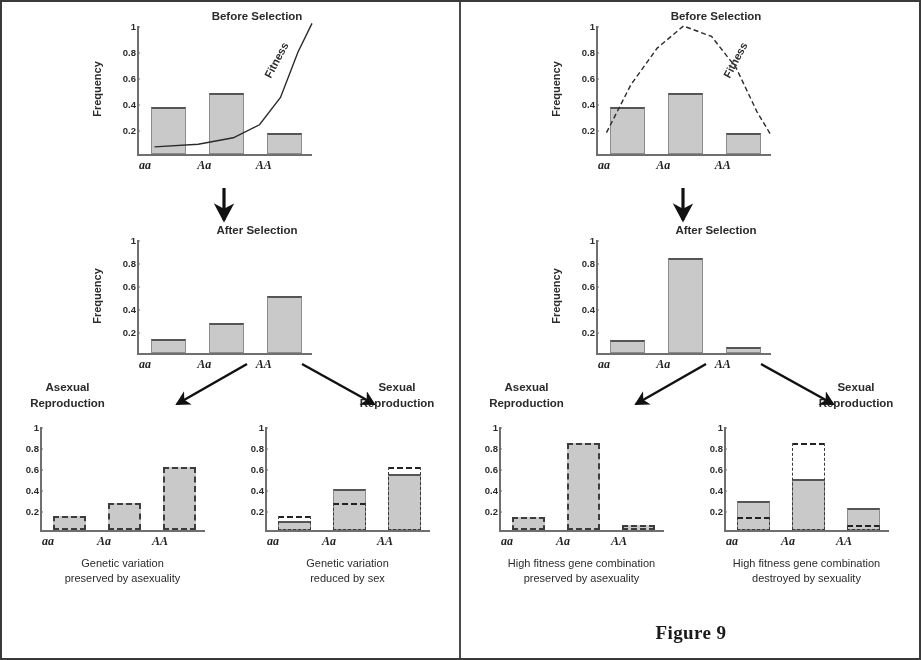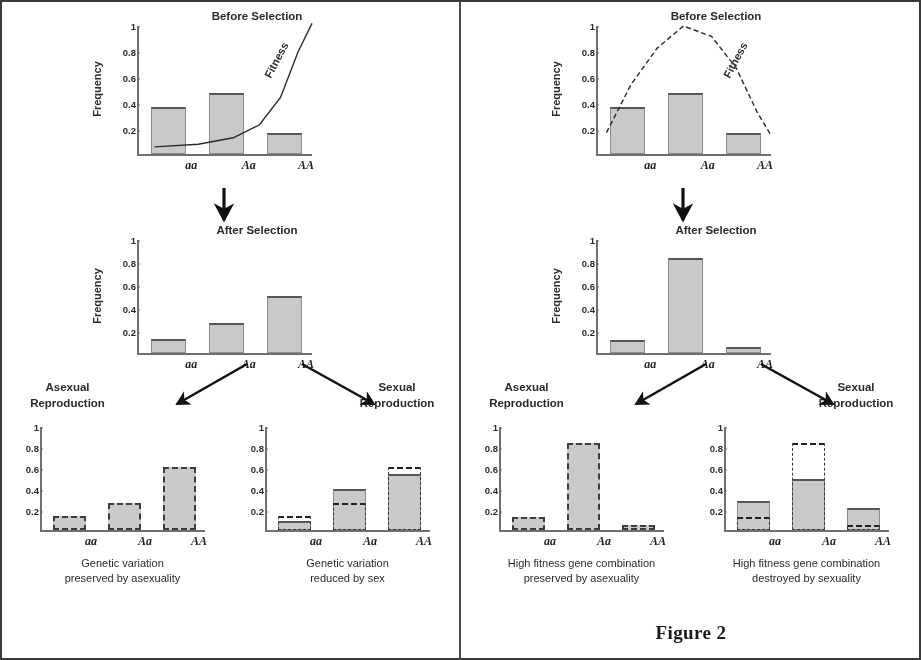--- a/index.html
+++ b/index.html
@@ -77,21 +77,21 @@
   .ghost{
     position:absolute;
     box-sizing:border-box;
     border:1px dashed #3a3a3a;
     border-top:2px dashed #222;
     background:transparent;
     pointer-events:none;
   }
   .xtick{
     position:absolute;top:100%;margin-top:4px;
-    text-align:right;
+    text-align:left;
     font-family:"Liberation Serif", serif;
     font-style:italic;font-weight:bold;
     font-size:12px;color:#1f1f1f;
     white-space:nowrap;
   }
   .axis-caption{
     position:absolute;left:50%;transform:translateX(-50%);
     text-align:center;font-size:11px;color:#2b2b2b;
     line-height:1.35;white-space:nowrap;
   }
@@ -108,21 +108,21 @@
   svg{overflow:visible;}
 </style>
 </head>
 <body>
 
 <div id="figure-sheet">
 
   <div class="panel" id="panel-figure-1"></div>
   <div class="panel" id="panel-figure-2"></div>
 
-  <div class="fig-caption" id="cap-2" style="left:459px;width:460px;">Figure 2</div>
+  <div class="fig-caption" id="cap-2" style="left:459px;width:460px;">Figure 9</div>
 
 <div class="chart" style="left: 105px; top: 8px; width: 300px; height: 170px;">
       <div class="chart-title" style="top: 0px;">Before Selection</div>
       <div class="ylabel" style="left: -10px; top: 81px; width: 90px; margin-left: -45px; margin-top: -8px; text-align: center;">Frequency</div>
       <div class="plot" style="left: 30px; top: 16px; width: 175px; height: 130px;">
         <div class="ytick" style="top: 104px;">0.2<span class="tickmark"></span></div>
         <div class="ytick" style="top: 78px;">0.4<span class="tickmark"></span></div>
         <div class="ytick" style="top: 52px;">0.6<span class="tickmark"></span></div>
         <div class="ytick" style="top: 26px;">0.8<span class="tickmark"></span></div>
         <div class="ytick" style="top: 0px;">1<span class="tickmark"></span></div>

